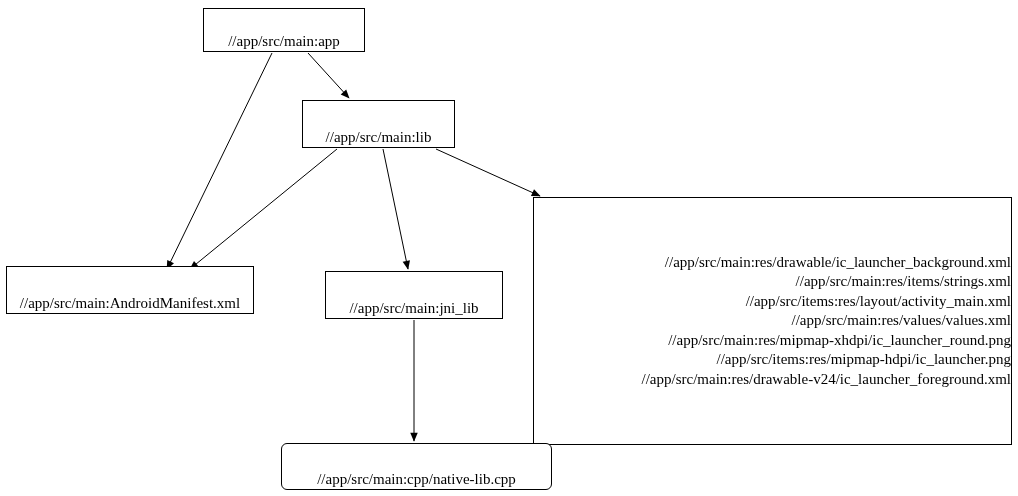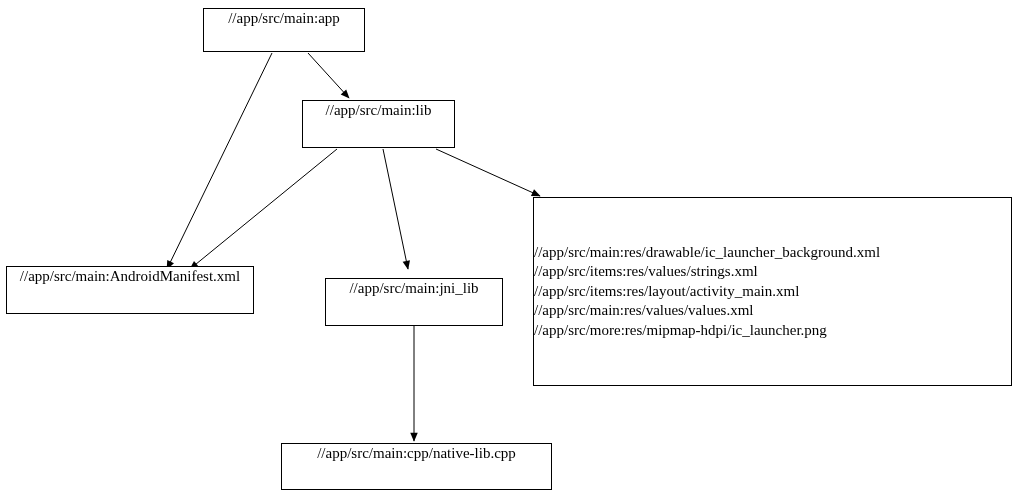--- a/index.html
+++ b/index.html
@@ -22,37 +22,37 @@
     width: 1018px;
     height: 496px;
   }
   .node {
     position: absolute;
     box-sizing: border-box;
     background: #ffffff;
     border: 1px solid #000000;
     color: #000000;
     display: flex;
-    align-items: flex-start;
+    align-items: flex-end;
     justify-content: center;
     text-align: center;
     font-size: 15px;
     line-height: 19px;
     white-space: nowrap;
   }
   .node.multiline {
     flex-direction: column;
     line-height: 19.5px;
   }
   #node-app            { left: 203px; top: 8px;   width: 162px; height: 44px; }
   #node-lib            { left: 302px; top: 100px; width: 153px; height: 48px; }
   #node-manifest       { left: 6px;   top: 266px; width: 248px; height: 48px; }
-  #node-jni-lib        { left: 325px; top: 271px; width: 178px; height: 48px; margin-top: 7px; }
-  #node-resources      { left: 533px; top: 197px; width: 479px; height: 189px; }
-  #node-cpp-native-lib { left: 281px; top: 443px; width: 271px; height: 47px; }
+  #node-jni-lib        { left: 325px; top: 271px; width: 178px; height: 48px; }
+  #node-resources      { left: 533px; top: 197px; width: 479px; height: 248px; }
+  #node-cpp-native-lib { left: 281px; top: 443px; width: 271px; height: 47px; border-radius: 6px; }
 </style>
 </head>
 <body>
 
 <div id="canvas">
 
   <svg class="edge-layer" viewBox="0 0 1018 496" xmlns="http://www.w3.org/2000/svg">
     <defs>
       <marker id="arrow" viewBox="0 0 12 12" refX="11" refY="6" markerWidth="12" markerHeight="9" orient="auto">
         <path d="M0,1 L12,6 L0,11 z" fill="#000000"></path>
@@ -77,23 +77,25 @@
   <div class="node" id="node-manifest">
     <span>//app/src/main:AndroidManifest.xml</span>
   </div>
 
   <div class="node" id="node-jni-lib">
     <span>//app/src/main:jni_lib</span>
   </div>
 
   <div class="node multiline" id="node-resources">
     <div>//app/src/main:res/drawable/ic_launcher_background.xml</div>
-    <div>//app/src/items:res/values/strings.xml</div>
+    <div>//app/src/main:res/items/strings.xml</div>
     <div>//app/src/items:res/layout/activity_main.xml</div>
     <div>//app/src/main:res/values/values.xml</div>
-    <div>//app/src/more:res/mipmap-hdpi/ic_launcher.png</div>
+    <div>//app/src/main:res/mipmap-xhdpi/ic_launcher_round.png</div>
+    <div>//app/src/items:res/mipmap-hdpi/ic_launcher.png</div>
+    <div>//app/src/main:res/drawable-v24/ic_launcher_foreground.xml</div>
   </div>
 
   <div class="node" id="node-cpp-native-lib">
     <span>//app/src/main:cpp/native-lib.cpp</span>
   </div>
 
 </div>
 
 </body></html>

